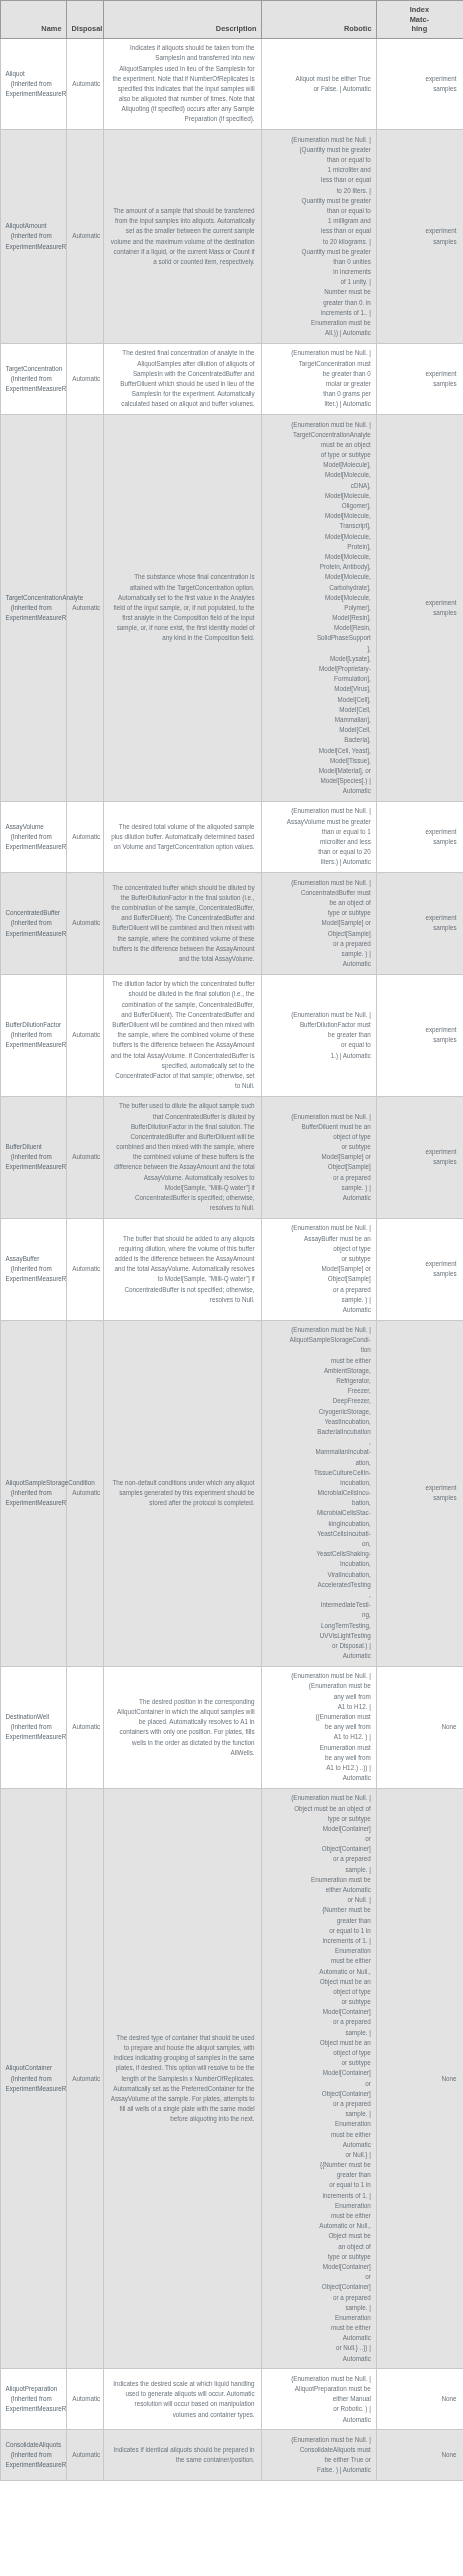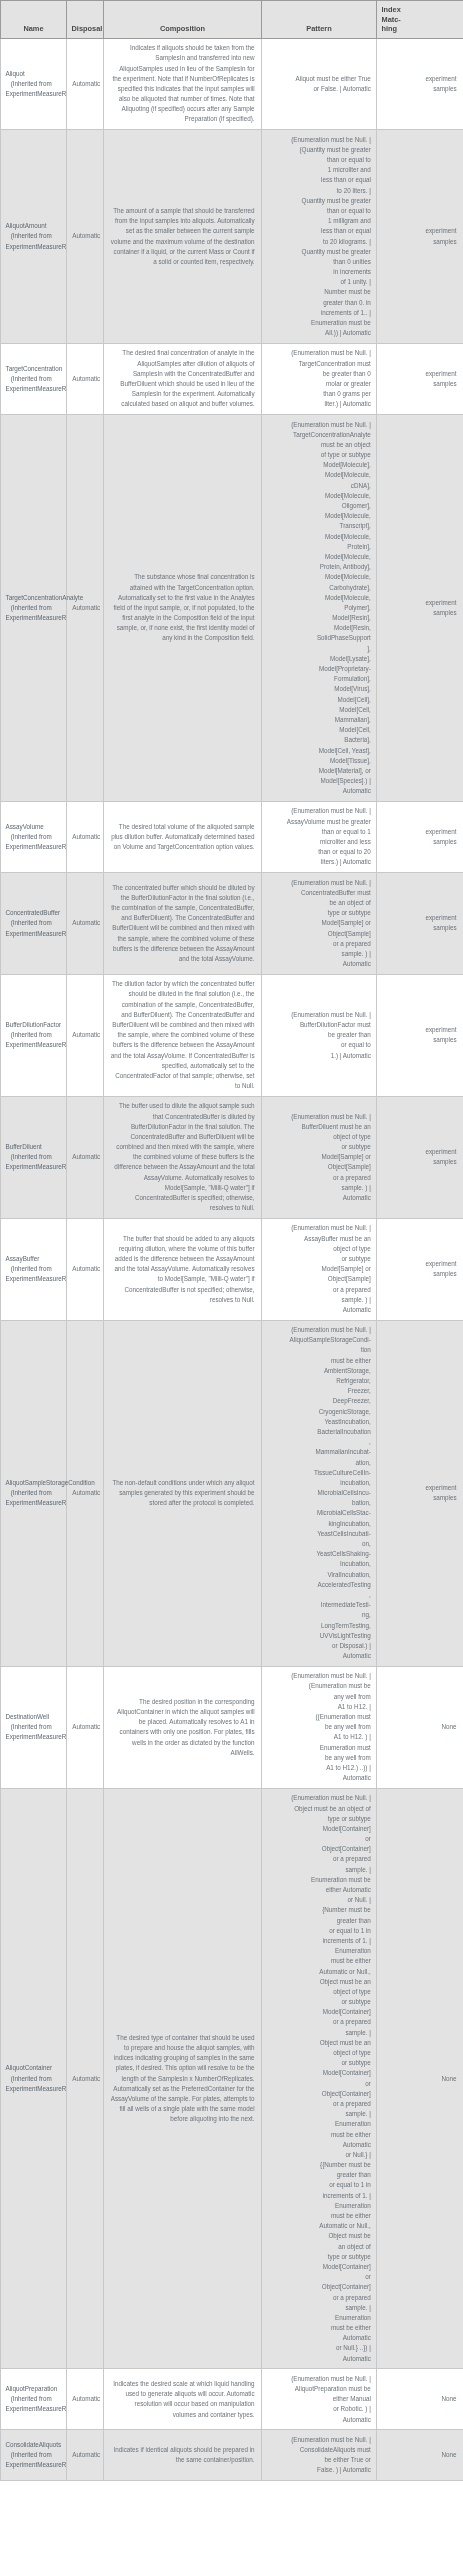--- a/index.html
+++ b/index.html
@@ -24,28 +24,28 @@
   .options-table col.c-pattern { width: 115px; }
   .options-table col.c-index   { width: 87px; }
 
   thead th {
     background: #e3e3e3;
     border: 0.6px solid #9a9a9a;
     border-left: none;
     color: #4a4a4a;
     font-size: 7.4px;
     font-weight: bold;
-    text-align: center;
+    text-align: right;
     vertical-align: bottom;
     padding: 3.9px 4.5px 3.9px 4.5px;
     height: 37px;
     line-height: 1.3;
   }
   thead th:first-child { border-left: 0.6px solid #9a9a9a; }
-  thead th.th-index { text-align: left; padding-right: 5.8px; }
+  thead th.th-index { text-align: center; padding-right: 5.8px; }
 
   tbody td {
     border: 0.6px solid #c8c8c8;
     border-top: none;
     border-left: none;
     font-size: 6.3px;
     line-height: 1.62;
     vertical-align: middle;
     padding: 4.5px 5.2px;
     color: #6a737b;
@@ -91,22 +91,22 @@
     <col class="c-name">
       <col class="c-default">
       <col class="c-desc">
       <col class="c-pattern">
       <col class="c-index">
   </colgroup>
   <thead>
     <tr>
       <th class="th-name">Name</th>
       <th class="th-default">Disposal</th>
-      <th class="th-desc">Composition</th>
-      <th class="th-pattern">Pattern</th>
+      <th class="th-desc">Description</th>
+      <th class="th-pattern">Robotic</th>
       <th class="th-index" style="white-space:pre-line">Index
 Matc-
 hing</th>
     </tr>
   </thead>
   <tbody id="table-body">
       <tr class="plain">
         <td class="cell-name"><span class="opt-name">Aliquot</span><span class="inherit">(Inherited from</span><a class="link">ExperimentMeasureR</a></td>
         <td class="cell-default">Automatic</td>
         <td class="cell-desc">Indicates if aliquots should be taken from the SamplesIn and transferred into new AliquotSamples used in lieu of the SamplesIn for the experiment. Note that if NumberOfReplicates is specified this indicates that the input samples will also be aliquoted that number of times. Note that Aliquoting (if specified) occurs after any Sample Preparation (if specified).</td>

